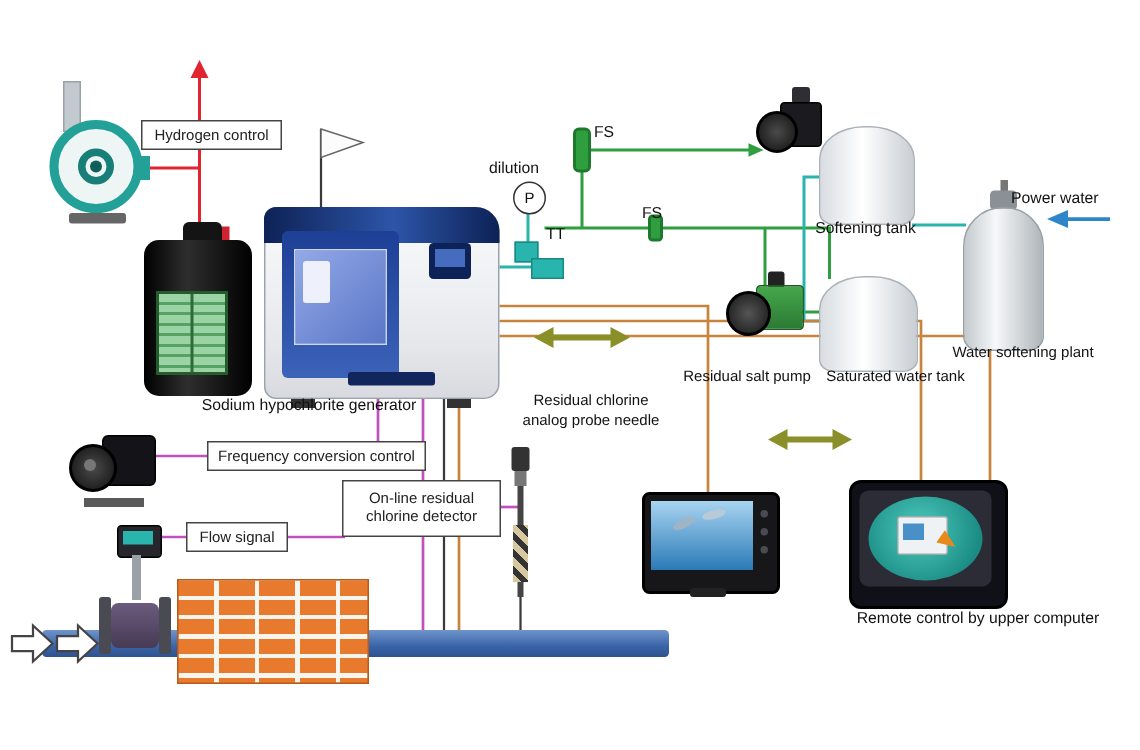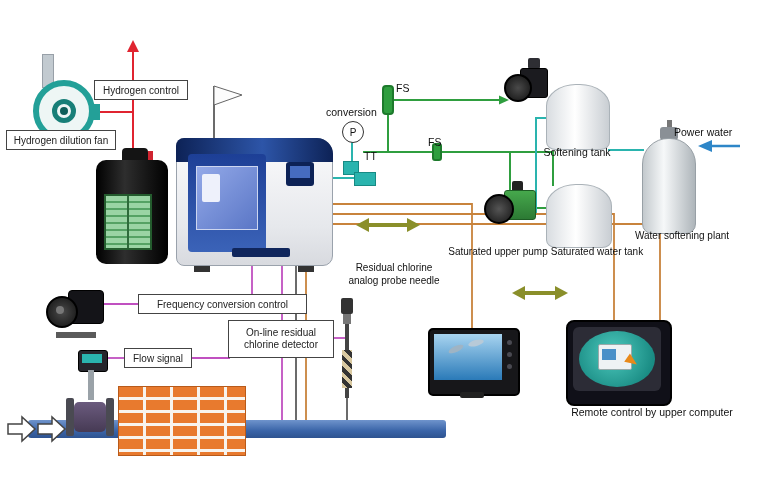--- a/index.html
+++ b/index.html
@@ -184,31 +184,31 @@
   </div>
 
   <svg width="760" height="500" viewBox="0 0 760 500" style="z-index:4;pointer-events:none">
     <g fill="#fff" stroke="#444" stroke-width="1.5">
       <polygon points="8,424 22,424 22,417 35,429 22,441 22,434 8,434"></polygon>
       <polygon points="38,424 52,424 52,417 65,429 52,441 52,434 38,434"></polygon>
     </g>
   </svg>
 
   <div class="lbl" style="left:94px;top:80px;width:94px;height:20px">Hydrogen control</div>
-  <div class="lbl" style="left:6px;top:130px;width:110px;height:20px">Hydrogen dilution fan</div>
-  <div class="txt" style="left:326px;top:106px">conversion</div>
+  <div class="txt ctr" style="left:128px;top:264px;width:156px">Sodium hypochlorite generator</div>
+  <div class="txt" style="left:326px;top:106px">dilution</div>
   <div class="txt" style="left:396px;top:82px">FS</div>
   <div class="txt" style="left:428px;top:136px">FS</div>
   <div class="txt" style="left:364px;top:150px">TT</div>
   <div class="txt ctr" style="left:532px;top:146px;width:90px">Softening tank</div>
-  <div class="txt ctr" style="left:448px;top:246px;width:100px;font-size:10px">Saturated upper pump</div>
+  <div class="txt ctr" style="left:448px;top:246px;width:100px;font-size:10px">Residual salt pump</div>
   <div class="txt ctr" style="left:544px;top:246px;width:106px;font-size:10px">Saturated water tank</div>
   <div class="txt" style="left:674px;top:126px">Power water</div>
   <div class="txt ctr" style="left:626px;top:230px;width:112px;font-size:10px">Water softening plant</div>
-  <div class="lbl" style="left:138px;top:294px;width:169px;height:20px">Frequency conversion control</div>
+  <div class="lbl" style="left:138px;top:294px;width:146px;height:20px">Frequency conversion control</div>
   <div class="lbl pre" style="left:228px;top:320px;width:106px;height:38px">On-line residual
 chlorine detector</div>
   <div class="lbl" style="left:124px;top:348px;width:68px;height:20px">Flow signal</div>
   <div class="txt pre" style="left:344px;top:262px;width:100px;white-space:pre-line;font-size:10px">Residual chlorine
 analog probe needle</div>
   <div class="txt ctr" style="left:566px;top:406px;width:172px">Remote control by upper computer</div>
 
 </div>
 
 </body></html>

